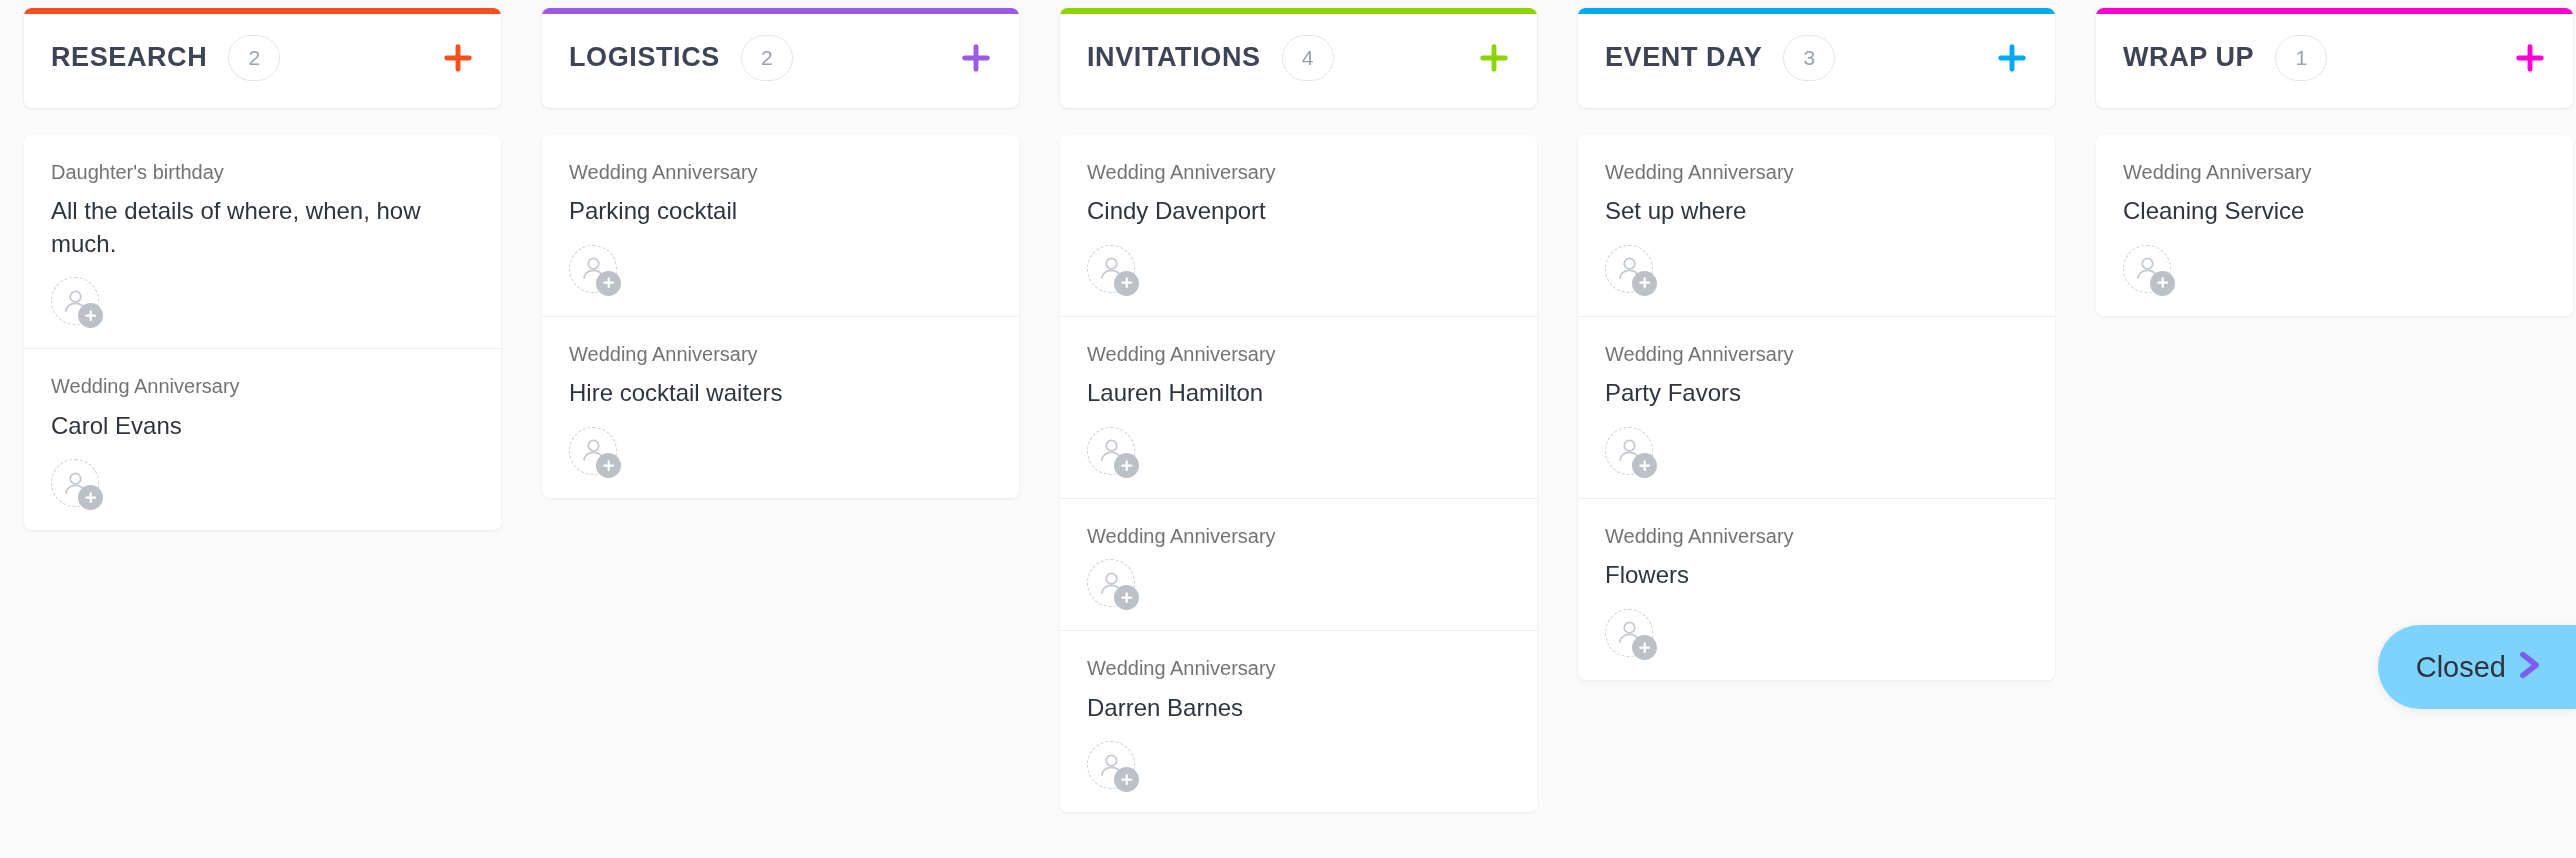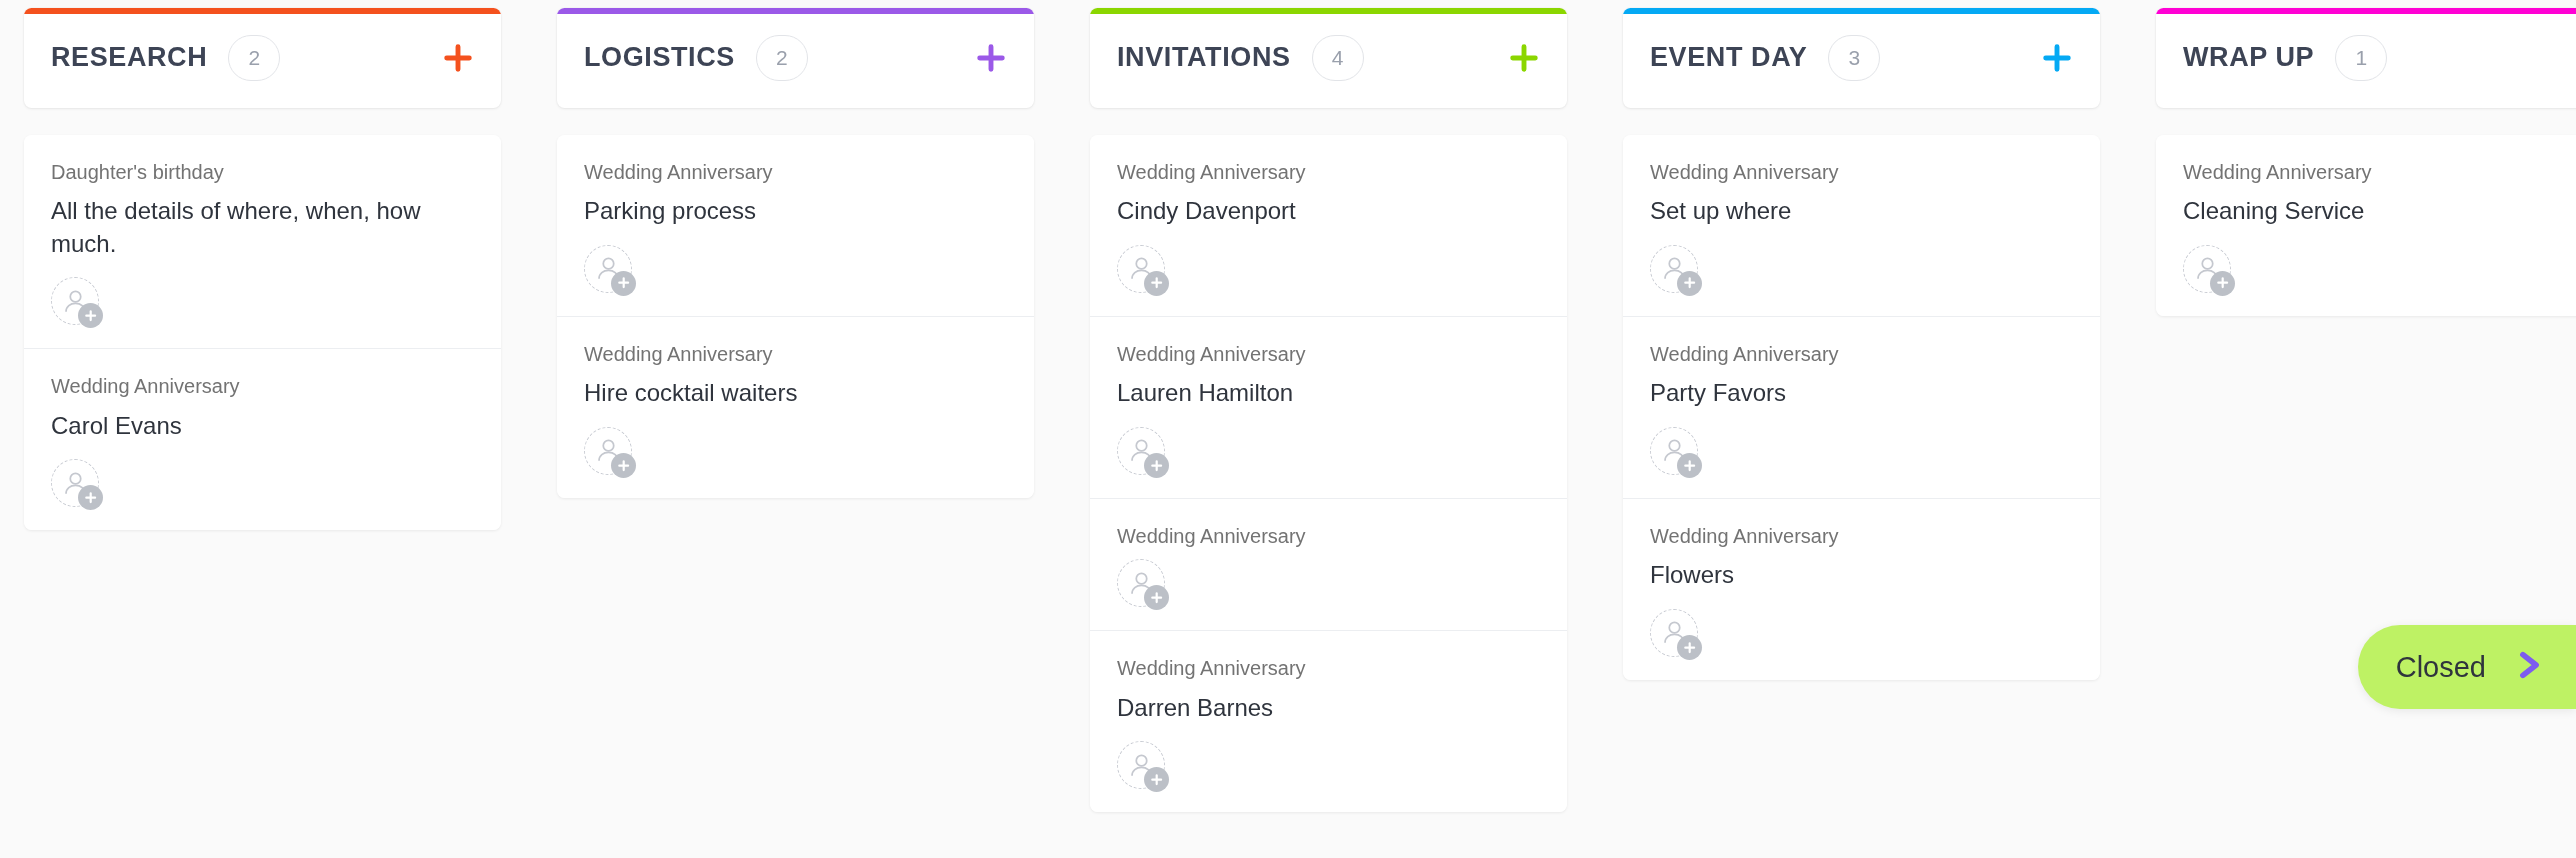--- a/index.html
+++ b/index.html
@@ -11,21 +11,21 @@
     font-family: "Liberation Sans", sans-serif;
     overflow: hidden;
   }
 
   #board {
     position: relative;
     width: 2576px;
     height: 859px;
     padding: 7.6px 24px 0 24px;
     display: flex;
-    gap: 56px;
+    gap: 41px;
     align-items: flex-start;
   }
 
   .column {
     width: 477px;
     flex: 0 0 477px;
     display: flex;
     flex-direction: column;
   }
 
@@ -139,26 +139,26 @@
     align-items: center;
     justify-content: center;
   }
 
   
   #closed-pill {
     position: absolute;
     right: 0px;
     top: 625px;
     height: 84px;
-    background: #bef264;
+    background: #7dd3fc;
     border-radius: 42px 0 0 42px;
     box-shadow: 0 1.9px 9.5px rgba(0,0,0,0.08);
     display: flex;
     align-items: center;
-    gap: 29px;
+    gap: 9px;
     padding: 0 32px 0 38px;
     cursor: pointer;
   }
   #closed-pill .label {
     font-size: 29px;
     color: #2f343d;
   }
 </style>
 </head>
 <body>
@@ -221,21 +221,21 @@
        <span class="col-count">2</span>
        <span class="col-add">
          <svg width="32" height="32" viewBox="0 0 34 34">
            <path d="M17 5v24M5 17h24" stroke="#9b59e8" stroke-width="5.2" stroke-linecap="round"></path>
          </svg>
        </span>
       </div>
       <div class="card-stack">
         <div class="card">
           <div class="card-meta">Wedding Anniversary</div>
-           <div class="card-title">Parking process</div>
+           <div class="card-title">Parking cocktail</div>
            <div class="avatar-add">
     <span class="ring"></span>
     <span class="person">
       <svg width="29" height="29" viewBox="0 0 30 30">
         <circle cx="15" cy="10" r="5.4" fill="none" stroke="#c5c8cf" stroke-width="1.8"></circle>
         <path d="M5.2 25.5c0-5.3 4.4-8.6 9.8-8.6s9.8 3.3 9.8 8.6" fill="none" stroke="#c5c8cf" stroke-width="1.8"></path>
       </svg>
     </span>
     <span class="plus-badge">
       <svg width="13.4" height="13.4" viewBox="0 0 14 14">

